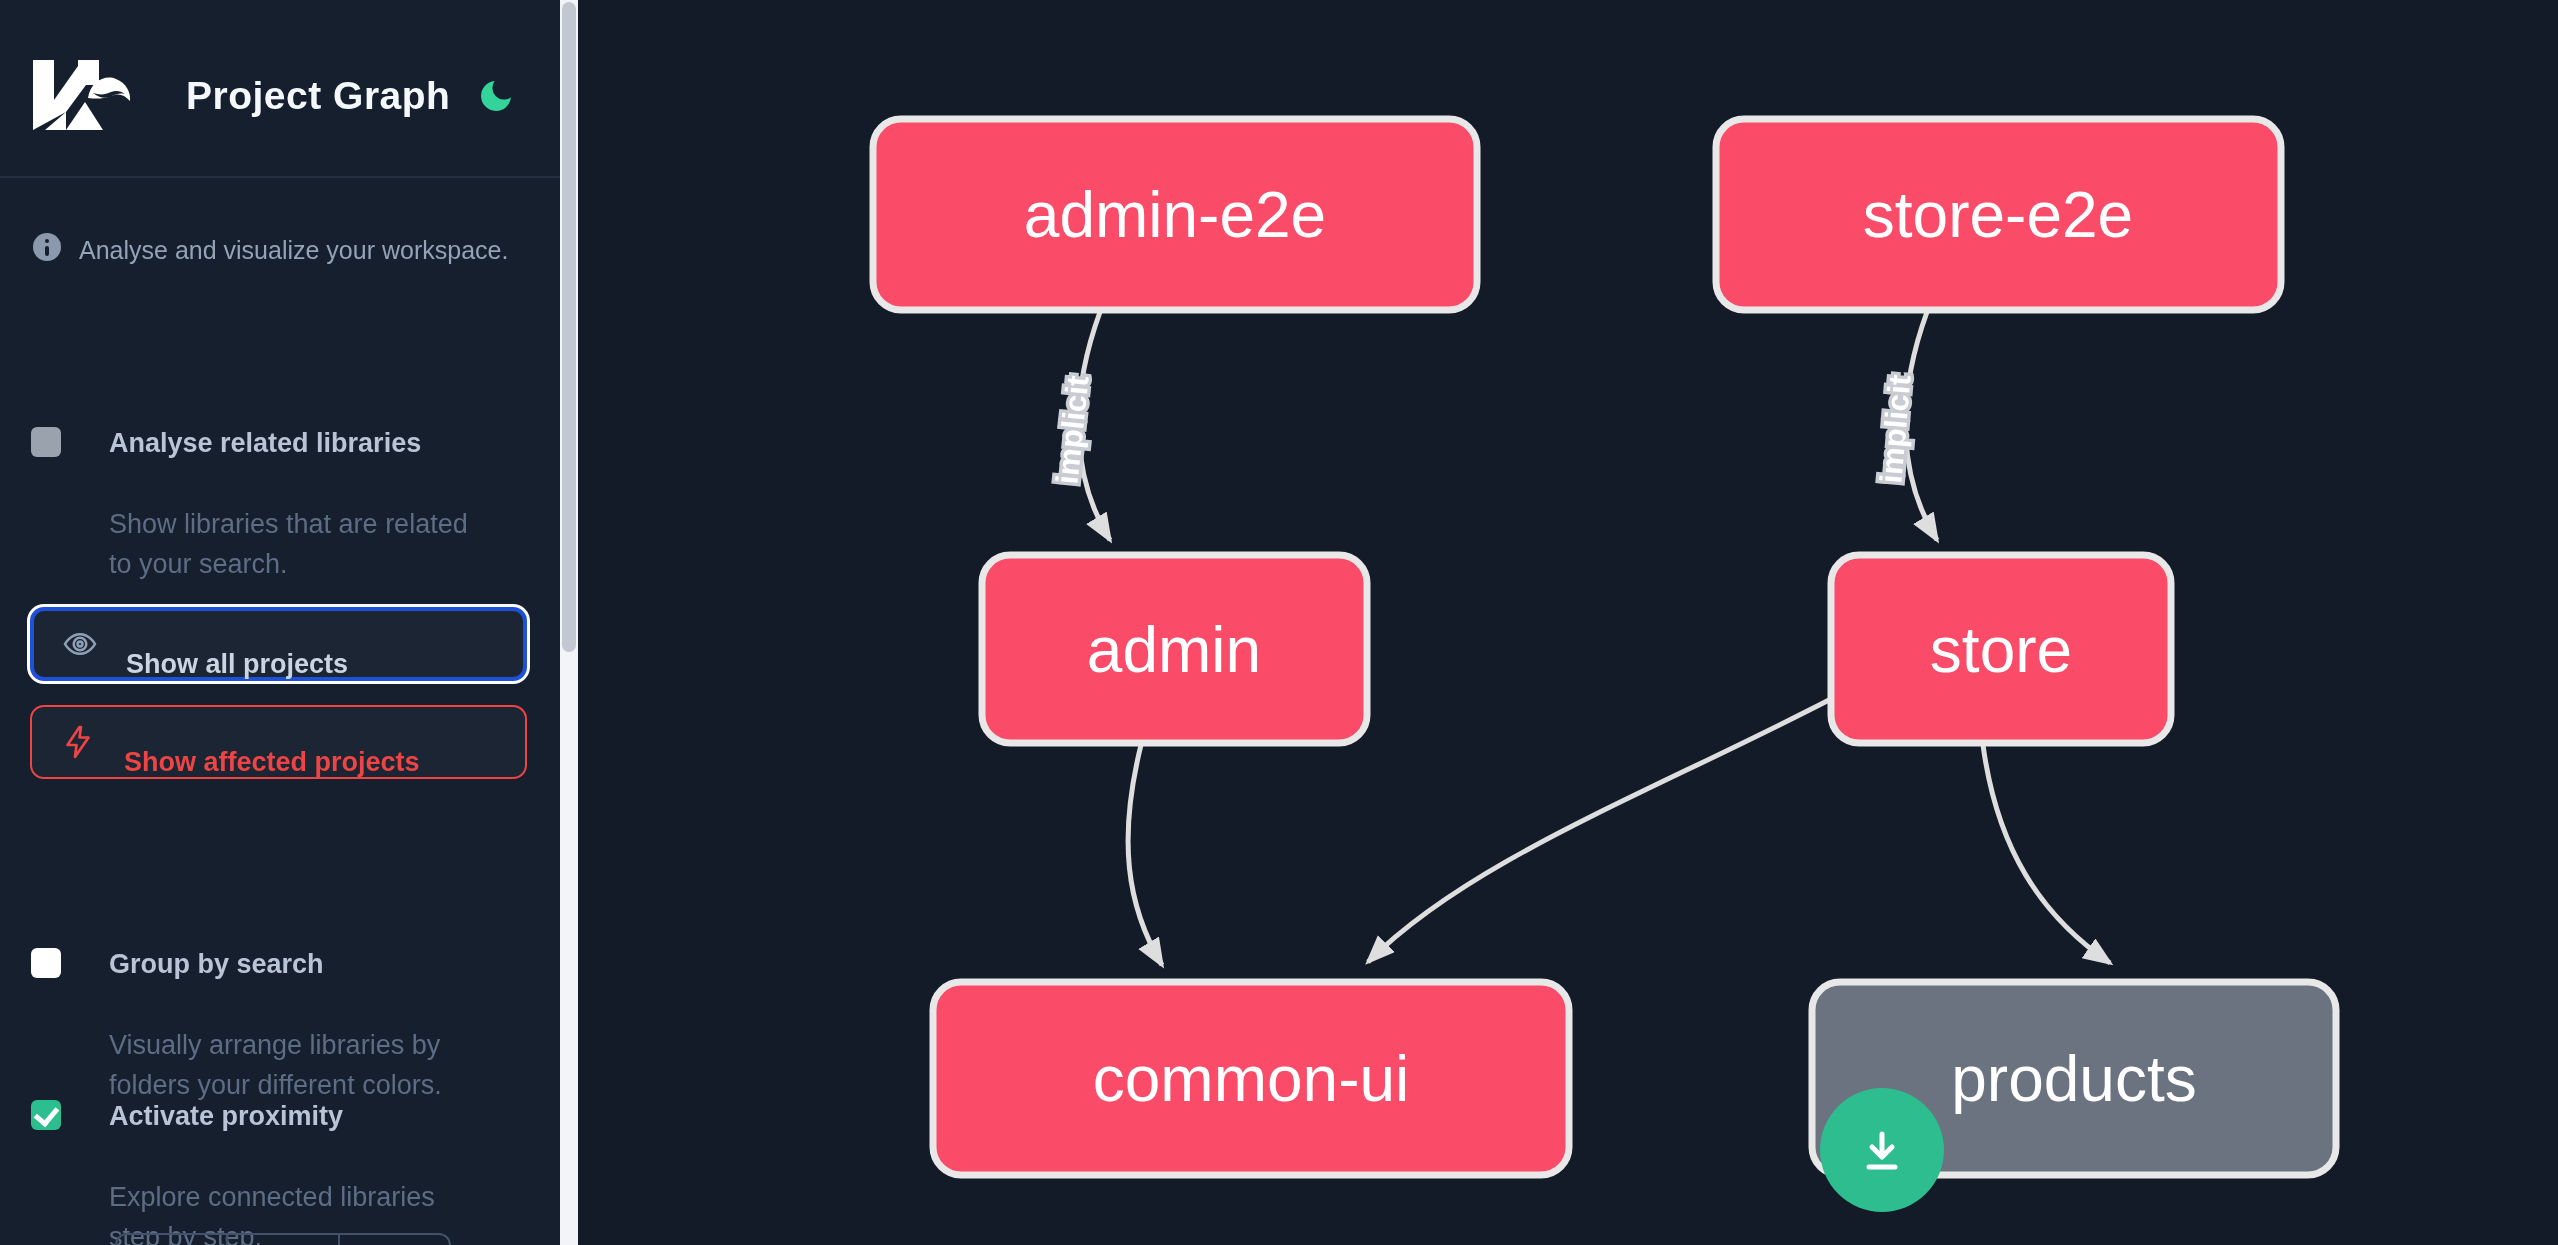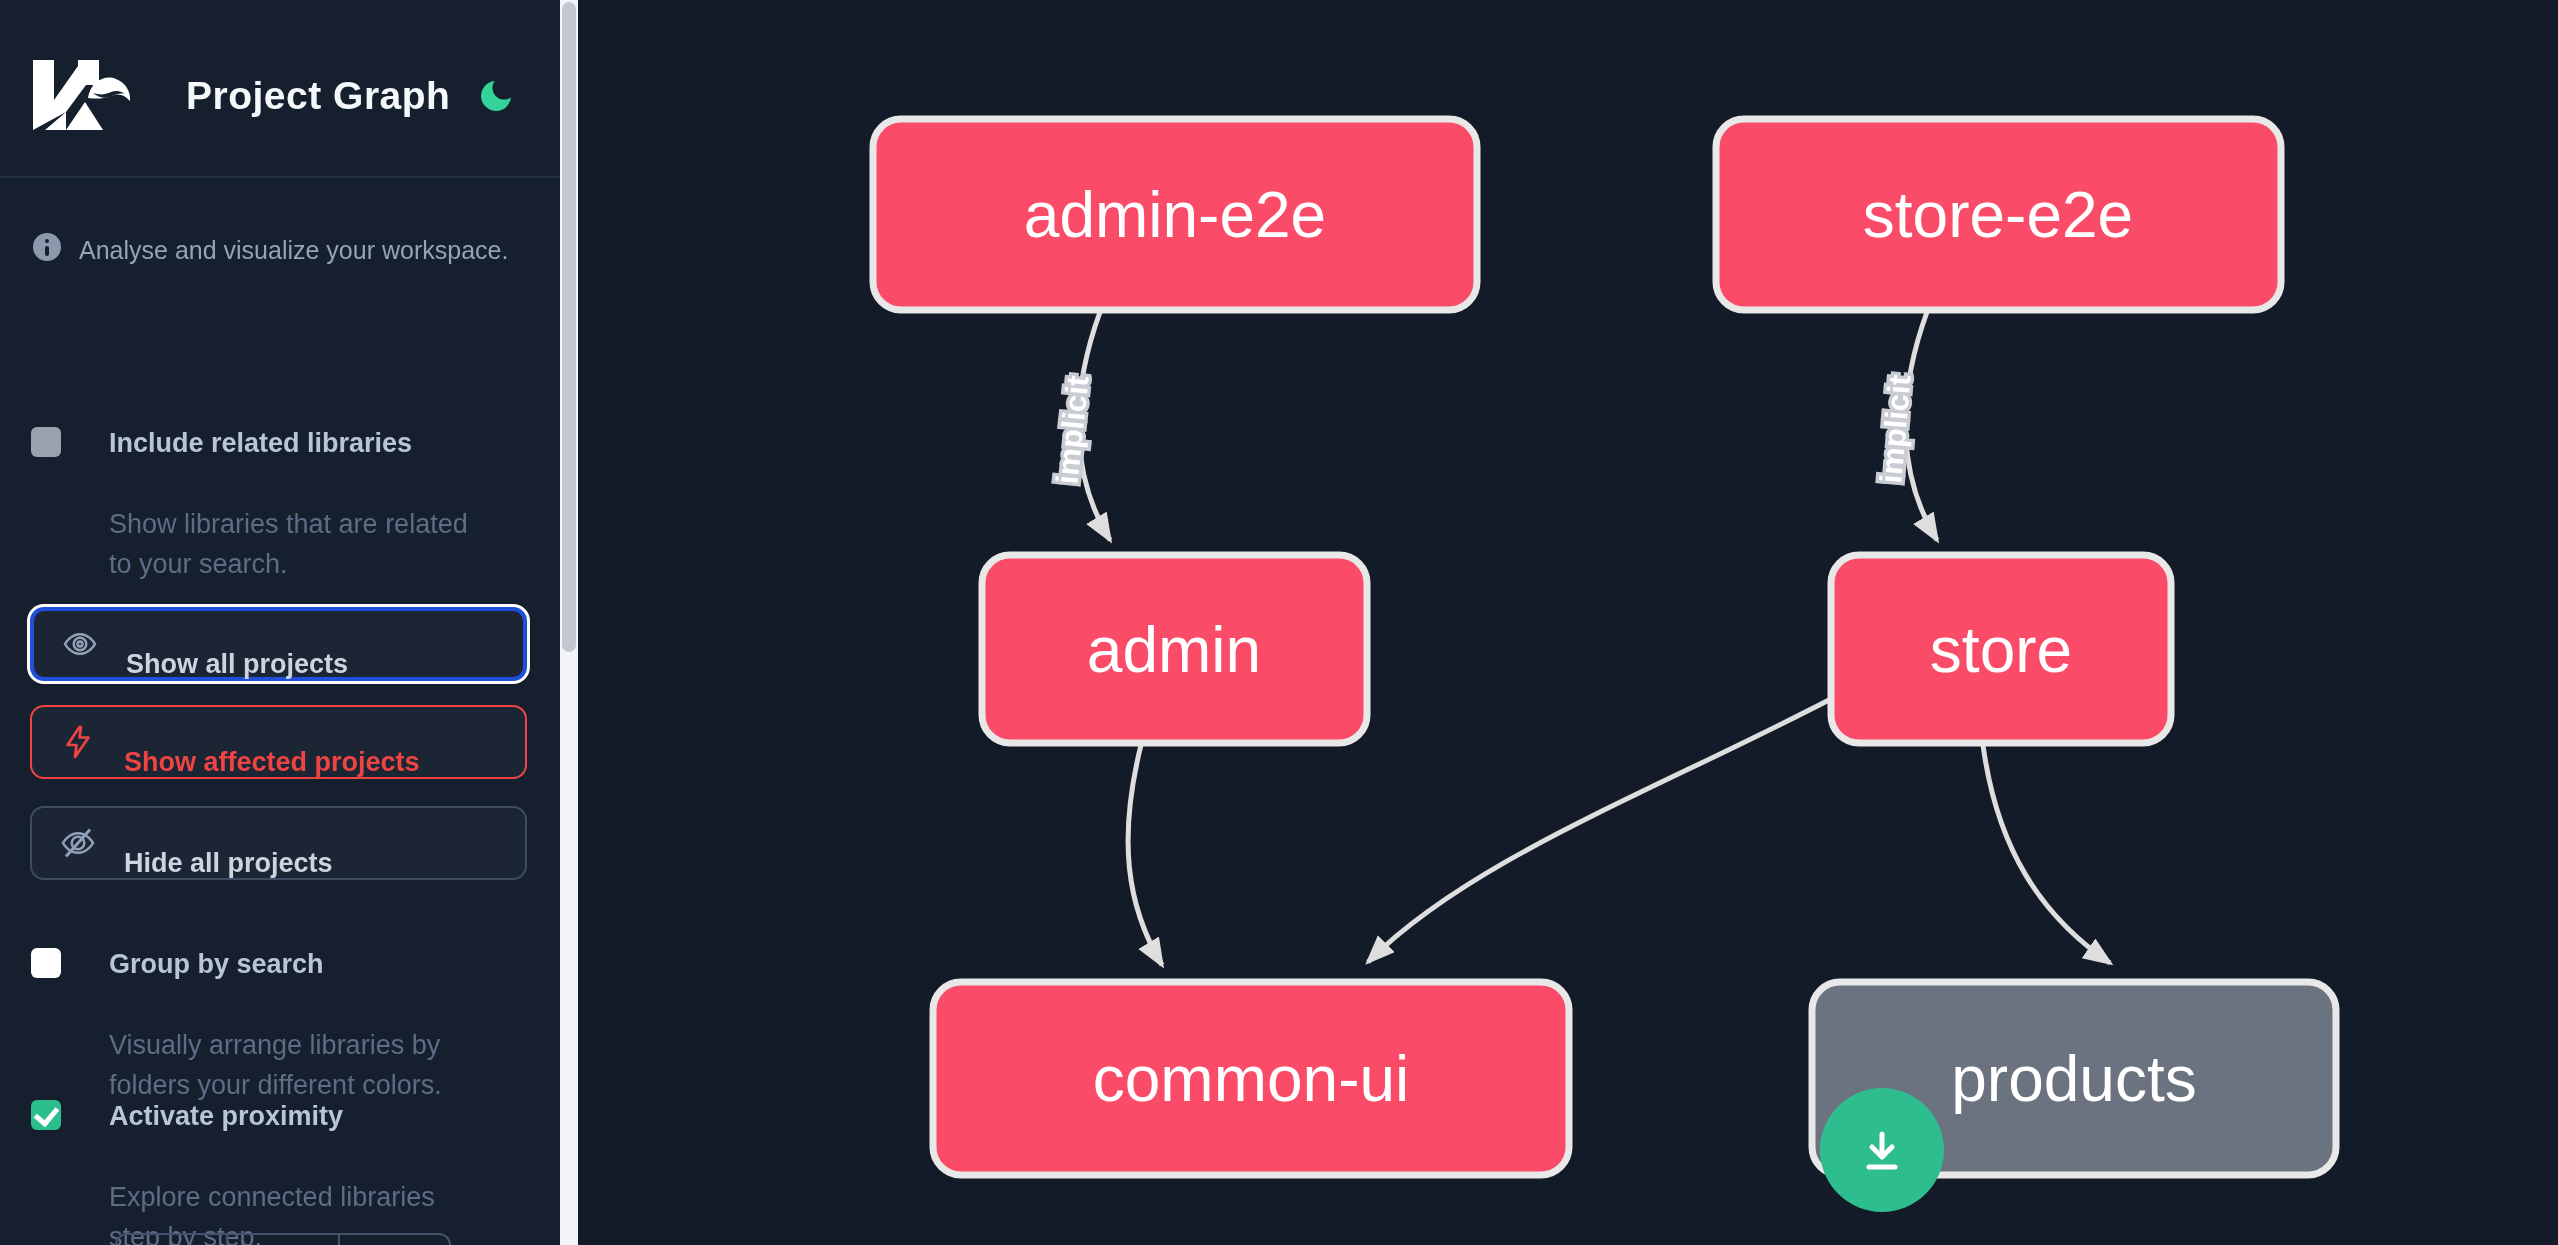--- a/index.html
+++ b/index.html
@@ -82,48 +82,40 @@
     </div>
 
     <div id="info-row">
       <span class="info-circle"></span>
       <span class="txt">Analyse and visualize your workspace.</span>
     </div>
 
 
     <div class="check-row" style="top:427px;">
       <span class="checkbox disabled"></span>
-      <span class="check-label">Include related libraries</span>
+      <span class="check-label">Analyse related libraries</span>
       <span class="check-desc">Show libraries that are related to your search.</span>
     </div>
 
     <div class="side-btn" id="btn-show-all">
       <svg width="36" height="36" viewBox="0 0 24 24" fill="none" stroke="#8fa0b6" stroke-width="1.7">
         <path d="M2 12s3.5-6.5 10-6.5S22 12 22 12s-3.5 6.5-10 6.5S2 12 2 12z"></path>
         <circle cx="12" cy="12" r="4.2"></circle>
         <circle cx="12" cy="12" r="1.6"></circle>
       </svg>
       <span class="lbl">Show all projects</span>
     </div>
 
     <div class="side-btn" id="btn-show-affected">
       <svg width="36" height="36" viewBox="0 0 24 24" fill="none" stroke="#ee4444" stroke-width="1.8" stroke-linejoin="round">
         <path d="M13 2 L5 14 h6 l-1 8 L19 9 h-6 l1-7z"></path>
       </svg>
       <span class="lbl">Show affected projects</span>
     </div>
 
-    <div class="side-btn" id="btn-hide-all">
-      <svg width="36" height="36" viewBox="0 0 24 24" fill="none" stroke="#8fa0b6" stroke-width="1.7">
-        <path d="M2 12s3.5-6.5 10-6.5S22 12 22 12s-3.5 6.5-10 6.5S2 12 2 12z"></path>
-        <circle cx="12" cy="12" r="4.2"></circle>
-        <line x1="4" y1="21" x2="20" y2="3" stroke-width="2"></line>
-      </svg>
-      <span class="lbl">Hide all projects</span>
-    </div>
 
     <div class="check-row" style="top:948px;">
       <span class="checkbox unchecked"></span>
       <span class="check-label">Group by search</span>
       <span class="check-desc">Visually arrange libraries by folders your different colors.</span>
     </div>
 
     <div class="check-row" style="top:1100px;">
       <span class="checkbox checked"></span>
       <span class="check-label">Activate proximity</span>

